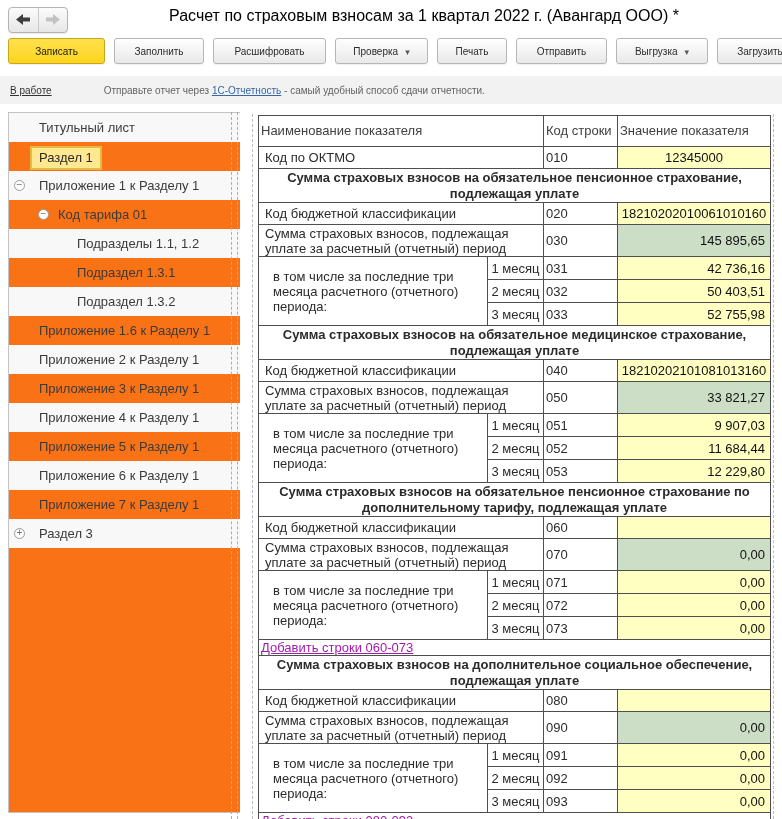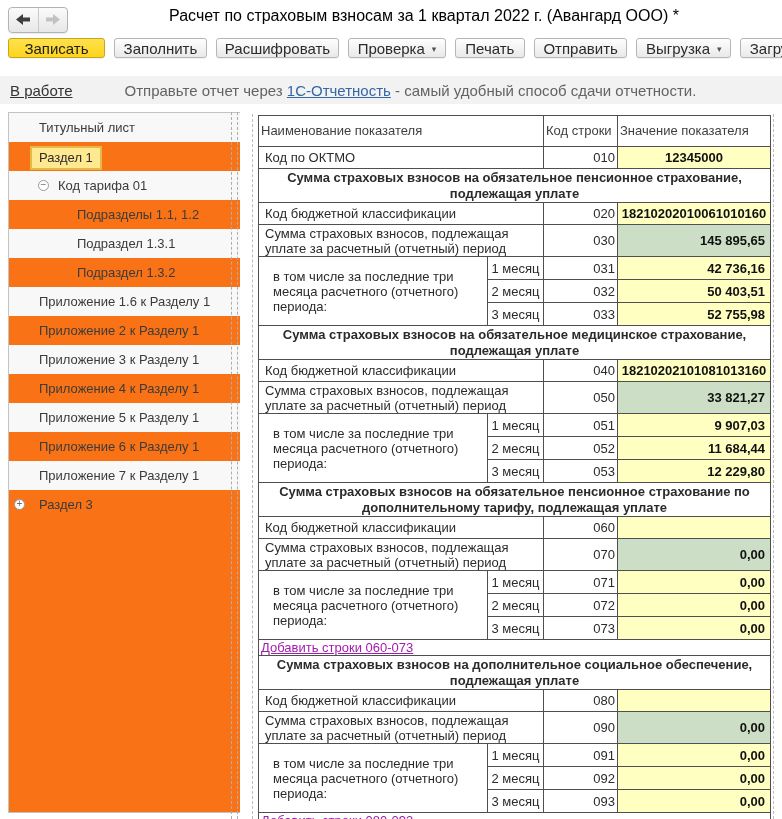--- a/index.html
+++ b/index.html
@@ -11,36 +11,36 @@
   
   .navgroup{position:absolute;top:7px;left:8px;width:58px;height:24px;display:flex;
     border:1px solid #b3b3b3;border-radius:4px;background:linear-gradient(#fbfbfb,#e7e7e7);
     box-shadow:0 1px 1px rgba(0,0,0,.08);}
   .navbtn{flex:1;display:flex;align-items:center;justify-content:center;cursor:pointer}
   .navbtn + .navbtn{border-left:1px solid #c9c9c9}
   .page-title{position:absolute;top:7px;left:70px;right:4px;text-align:center;
     font-size:16px;color:#000;white-space:nowrap;overflow:hidden}
   
   .toolbar{position:absolute;top:38px;left:8px;height:28px;display:flex;gap:9px;width:820px}
-  .btn{height:20px;box-sizing:border-box;padding:0 10px;border:1px solid #b6b6b6;border-radius:3px;
-    background:linear-gradient(#fefefe,#e9e9e9);font-size:15px;color:#2b2b2b;white-space:nowrap;
+  .btn{height:26px;box-sizing:border-box;padding:0 10px;border:1px solid #b6b6b6;border-radius:3px;
+    background:linear-gradient(#fefefe,#e9e9e9);font-size:10px;color:#2b2b2b;white-space:nowrap;
     box-shadow:0 1px 1px rgba(0,0,0,.06);display:inline-flex;align-items:center;justify-content:center;cursor:pointer}
   .btn.primary{background:linear-gradient(#ffe14d,#fdd41d);border-color:#c7a61a;color:#1c1c1c}
   .btn.has-menu::after{content:'▾';font-size:9px;color:#555;margin-left:7px;position:relative;top:1px}
   .toolbar .btn:nth-child(1){min-width:97px}
   .toolbar .btn:nth-child(2){min-width:90px}
   .toolbar .btn:nth-child(3){min-width:113px}
   .toolbar .btn:nth-child(4){min-width:93px}
   .toolbar .btn:nth-child(5){min-width:70px}
   .toolbar .btn:nth-child(6){min-width:91px}
   .toolbar .btn:nth-child(7){min-width:92px}
   .toolbar .btn:nth-child(8){min-width:86px}
   
   .statusbar{position:absolute;top:76px;left:0;right:0;height:28px;background:#f2f2f2;
-    display:flex;align-items:center;font-size:15px}
+    display:flex;align-items:center;font-size:10px}
   .state-link{margin-left:10px;color:#333;text-decoration:underline;cursor:pointer}
   .status-msg{margin-left:52px;color:#636363}
   .blue-link{color:#3566a8;text-decoration:underline;cursor:pointer}
   
   .sidebar{position:absolute;top:112px;left:8px;width:252px;bottom:6px;box-sizing:border-box;
     border:1px solid #c3c3c3;background:#f97316;overflow:hidden}
   .trow{position:relative;height:29px;line-height:29px;color:#3b3b3b;cursor:pointer;white-space:nowrap}
   .trow:nth-child(odd){background:#f8f8f8}
   .tlabel{margin-left:30px}
   .lvl2 .tlabel{margin-left:49px}
@@ -64,22 +64,22 @@
     table-layout:fixed;font-size:13px;color:#2b2b2b}
   table.report td{border:1px solid #4f4f4f;padding:0 2px;overflow:hidden;vertical-align:middle;background:#fff}
   .r-head td{height:30px;text-align:left;color:#3f3f3f;line-height:14px}
   .r-simple td{height:21px}
   .r-sect td{height:33px;font-weight:bold;text-align:center;padding:2px 14px;line-height:16px}
   .r-sum td{height:31px}
   .r-m td{height:22px}
   .c-name{text-align:left;padding-left:6px !important;line-height:15px}
   .c-group{text-align:left;padding-left:14px !important;line-height:15px;color:#2b2b2b}
   .c-month{text-align:center}
-  .c-code{text-align:right}
-  .c-val{text-align:right;padding-right:5px !important;font-weight:bold;color:#111}
+  .c-code{text-align:left}
+  .c-val{text-align:right;padding-right:5px !important;font-weight:normal;color:#111}
   .c-val.center{text-align:center;padding-right:2px !important}
   .bg-y{background:#ffffc2 !important}
   .bg-g{background:#ccdec6 !important}
   .r-add td{border-left:none;border-right:none;background:transparent;height:15px;
     padding:2px 0 1px 2px;overflow:visible}
   .plus-icon{color:#15a015;font-weight:bold;display:inline-block;width:13px;margin-left:-13px}
   .plus-icon::before{content:'+'}
   .add-link{color:#a21caf;text-decoration:underline;cursor:pointer}
 </style>
 </head>
@@ -117,20 +117,21 @@
 <div class="statusbar">
   <span class="state-link">В работе</span>
   <span class="status-msg">
     <span>Отправьте отчет через </span><span class="blue-link">1С-Отчетность</span><span> - самый удобный способ сдачи отчетности.</span>
   </span>
 </div>
 
 <div class="sidebar">
   <div class="trow"><span class="tlabel">Титульный лист</span></div>
   <div class="trow"><span class="sel-box">Раздел 1</span></div>
+  <div class="trow"><span class="tico minus"></span><span class="tlabel">Приложение 1 к Разделу 1</span></div>
   <div class="trow lvl2"><span class="tico minus"></span><span class="tlabel">Код тарифа 01</span></div>
   <div class="trow lvl3"><span class="tlabel">Подразделы 1.1, 1.2</span></div>
   <div class="trow lvl3"><span class="tlabel">Подраздел 1.3.1</span></div>
   <div class="trow lvl3"><span class="tlabel">Подраздел 1.3.2</span></div>
   <div class="trow"><span class="tlabel">Приложение 1.6 к Разделу 1</span></div>
   <div class="trow"><span class="tlabel">Приложение 2 к Разделу 1</span></div>
   <div class="trow"><span class="tlabel">Приложение 3 к Разделу 1</span></div>
   <div class="trow"><span class="tlabel">Приложение 4 к Разделу 1</span></div>
   <div class="trow"><span class="tlabel">Приложение 5 к Разделу 1</span></div>
   <div class="trow"><span class="tlabel">Приложение 6 к Разделу 1</span></div>

